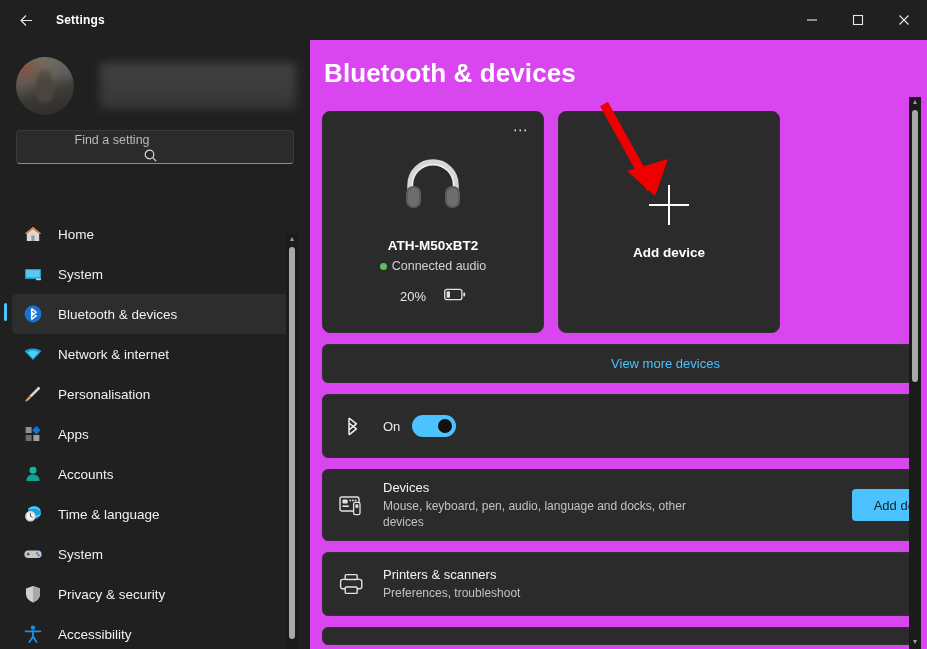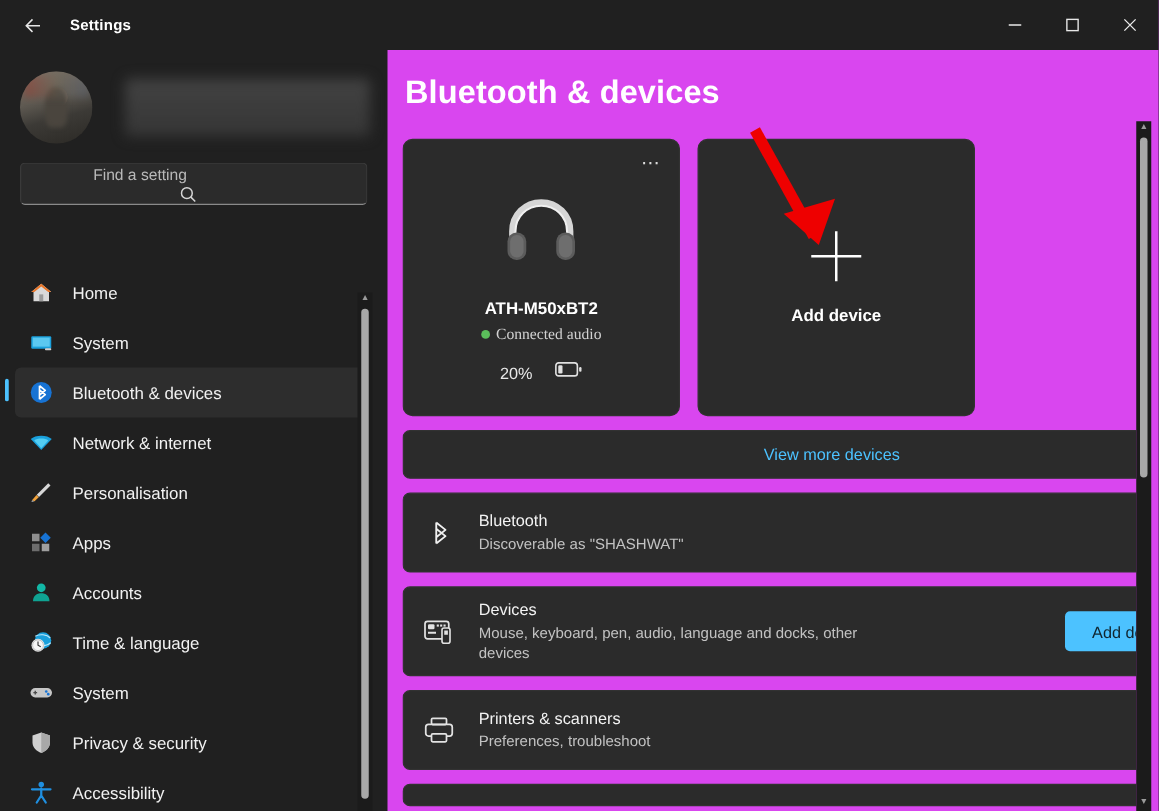--- a/index.html
+++ b/index.html
@@ -117,21 +117,21 @@
     border-radius: 8px; position: relative;
     display: flex; flex-direction: column; align-items: center;
   }
   .dots {
     position: absolute; right: 8px; top: 6px; width: 28px; height: 24px;
     display: flex; align-items: center; justify-content: center;
     color: #dcdcdc; font-size: 15px; letter-spacing: 1.5px; border-radius: 4px;
   }
   .hp-ico { margin-top: 46px; }
   .dev-name { font-size: 13.5px; font-weight: bold; margin-top: 24px; }
-  .dev-status { display: flex; align-items: center; gap: 5px; margin-top: 6px; font-family: Liberation Serif, serif; }
+  .dev-status { display: flex; align-items: center; gap: 5px; margin-top: 6px; }
   .dot-green { width: 7px; height: 7px; border-radius: 50%; background: #5bbf5b; }
   .dev-status-text { font-size: 12.5px; color: #d2d2d2; }
   .batt-row { display: flex; align-items: center; gap: 18px; margin-top: 14px; }
   .batt-pct { font-size: 13px; color: #e8e8e8; }
 
   .add-card {
     width: 222px; height: 222px; background: #2b2b2b; border: 1px solid #323232;
     border-radius: 8px; display: flex; flex-direction: column;
     align-items: center; justify-content: center; gap: 20px;
   }
@@ -408,24 +408,20 @@
       <div class="view-more">View more devices</div>
     </div>
 
     <div class="panel">
       <div class="row">
         <span class="row-ico">
           <svg width="19" height="26" viewBox="0 0 19 26">
             <path d="M6 5 L13.4 10.9 L6 16.8 M6 10 L13.4 15.9 L6 21.8 M6 5 V21.8" fill="none" stroke="#f0f0f0" stroke-width="1.5" stroke-linejoin="round"></path>
           </svg>
         </span>
-        <div class="row-text">
-          <div class="row-title">Bluetooth</div>
-          <div class="row-sub">Discoverable as "SHASHWAT"</div>
-        </div>
         <div class="row-right">
           <span class="toggle-label">On</span>
           <span class="toggle">
             <span class="knob"></span>
           </span>
         </div>
       </div>
     </div>
 
     <div class="panel">

